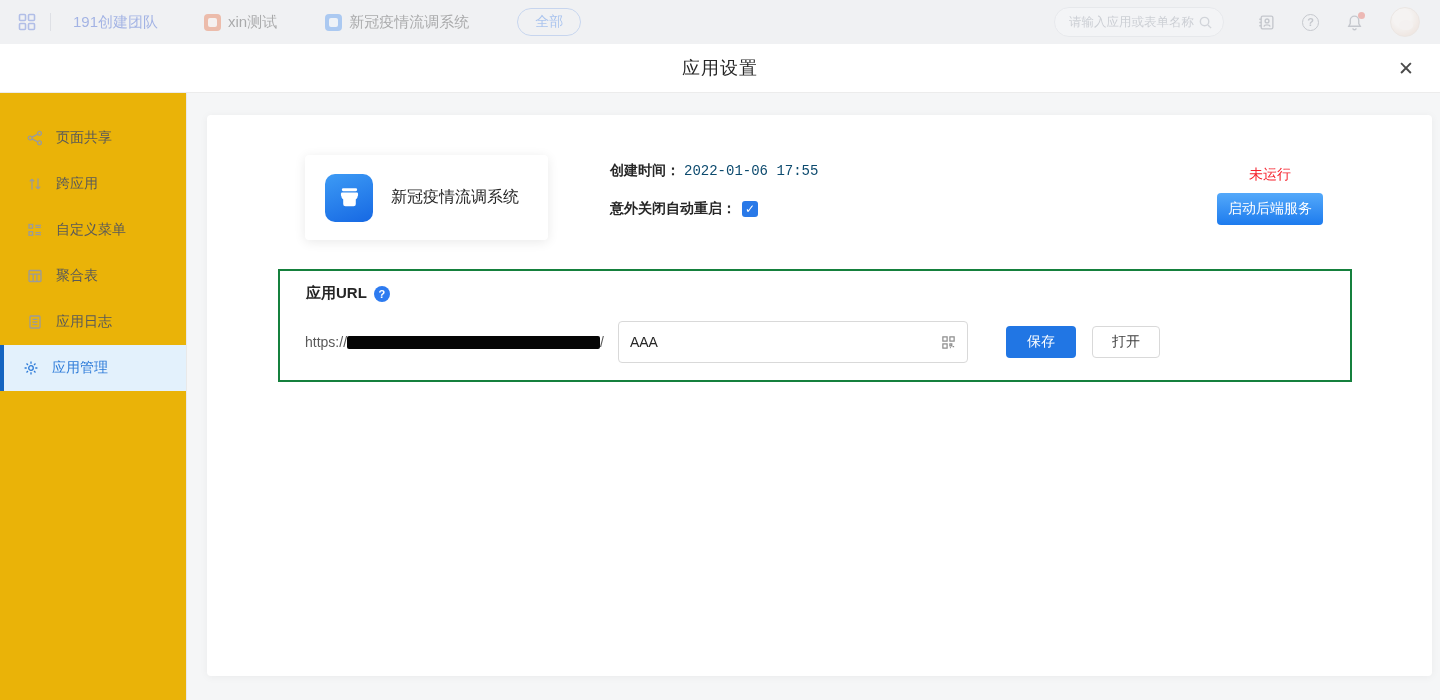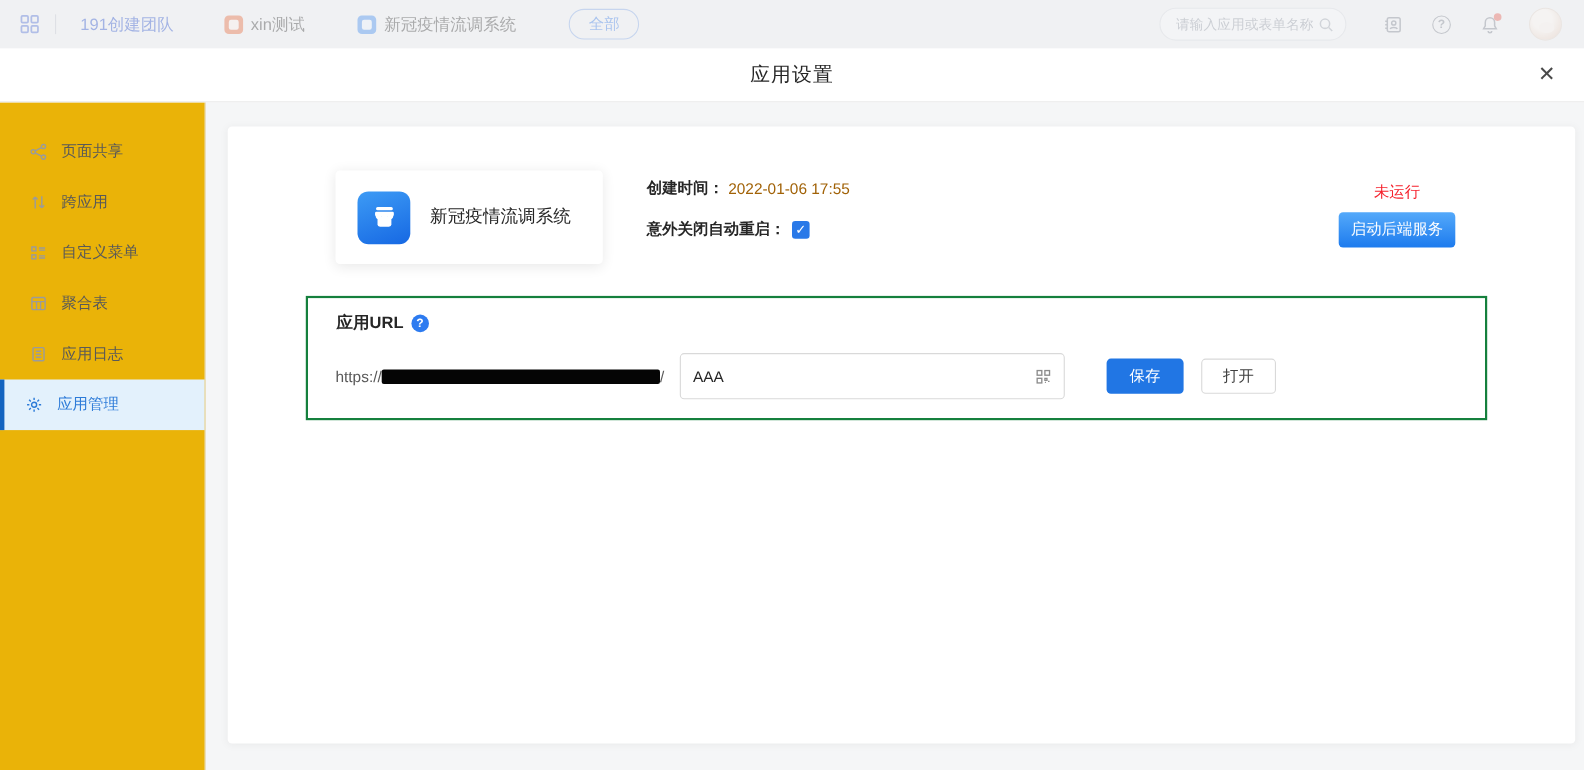--- a/index.html
+++ b/index.html
@@ -39,24 +39,24 @@
   .side-item.active .side-icon { color:#2d7bd8; }
 
   .content { flex:1; position:relative; }
   .panel { position:absolute; left:20px; top:22px; right:8px; bottom:24px; background:#fff; border-radius:4px; box-shadow:0 1px 8px rgba(0,0,0,.05); }
 
   
   .app-card { position:absolute; left:98px; top:40px; width:243px; height:85px; background:#fff; border-radius:4px; box-shadow:0 2px 12px rgba(0,0,0,.09); display:flex; align-items:center; padding-left:20px; gap:18px; }
   .app-icon { width:48px; height:48px; border-radius:10px; background:linear-gradient(160deg,#3d9bf5,#1668e3); display:flex; align-items:center; justify-content:center; flex:none; }
   .app-name { font-size:16px; color:#262626; }
 
-  .info-block { position:absolute; left:381px; top:47px; }
+  .info-block { position:absolute; left:403px; top:47px; }
   .info-row { display:flex; align-items:center; margin-bottom:20px; font-size:14px; }
   .info-label { color:#262626; font-weight:bold; }
-  .info-value { color:#a16207; margin-left:4px; }
+  .info-value { color:#0c4a6e; margin-left:4px;font-family:Liberation Mono, monospace; }
   .checkbox { width:16px; height:16px; background:#2979e8; border-radius:3px; margin-left:6px; display:flex; align-items:center; justify-content:center; color:#fff; font-size:12px; cursor:pointer; }
 
   .status-box { position:absolute; left:1010px; top:51px; width:106px; text-align:center; }
   .status-text { color:#f5222d; font-size:14px; margin-bottom:9px; }
   .start-btn { width:106px; height:32px; border:none; border-radius:4px; background:linear-gradient(180deg,#54a9fa,#1d7bee); color:#fff; font-size:14px; cursor:pointer; font-family:inherit; }
 
   
   .red-box { position:absolute; left:71px; top:154px; width:1074px; height:113px; border:2px solid #15803d; }
   .url-title-row { position:absolute; left:26px; top:13px; display:flex; align-items:center; gap:7px; }
   .url-title { font-size:15px; font-weight:bold; color:#262626; }

